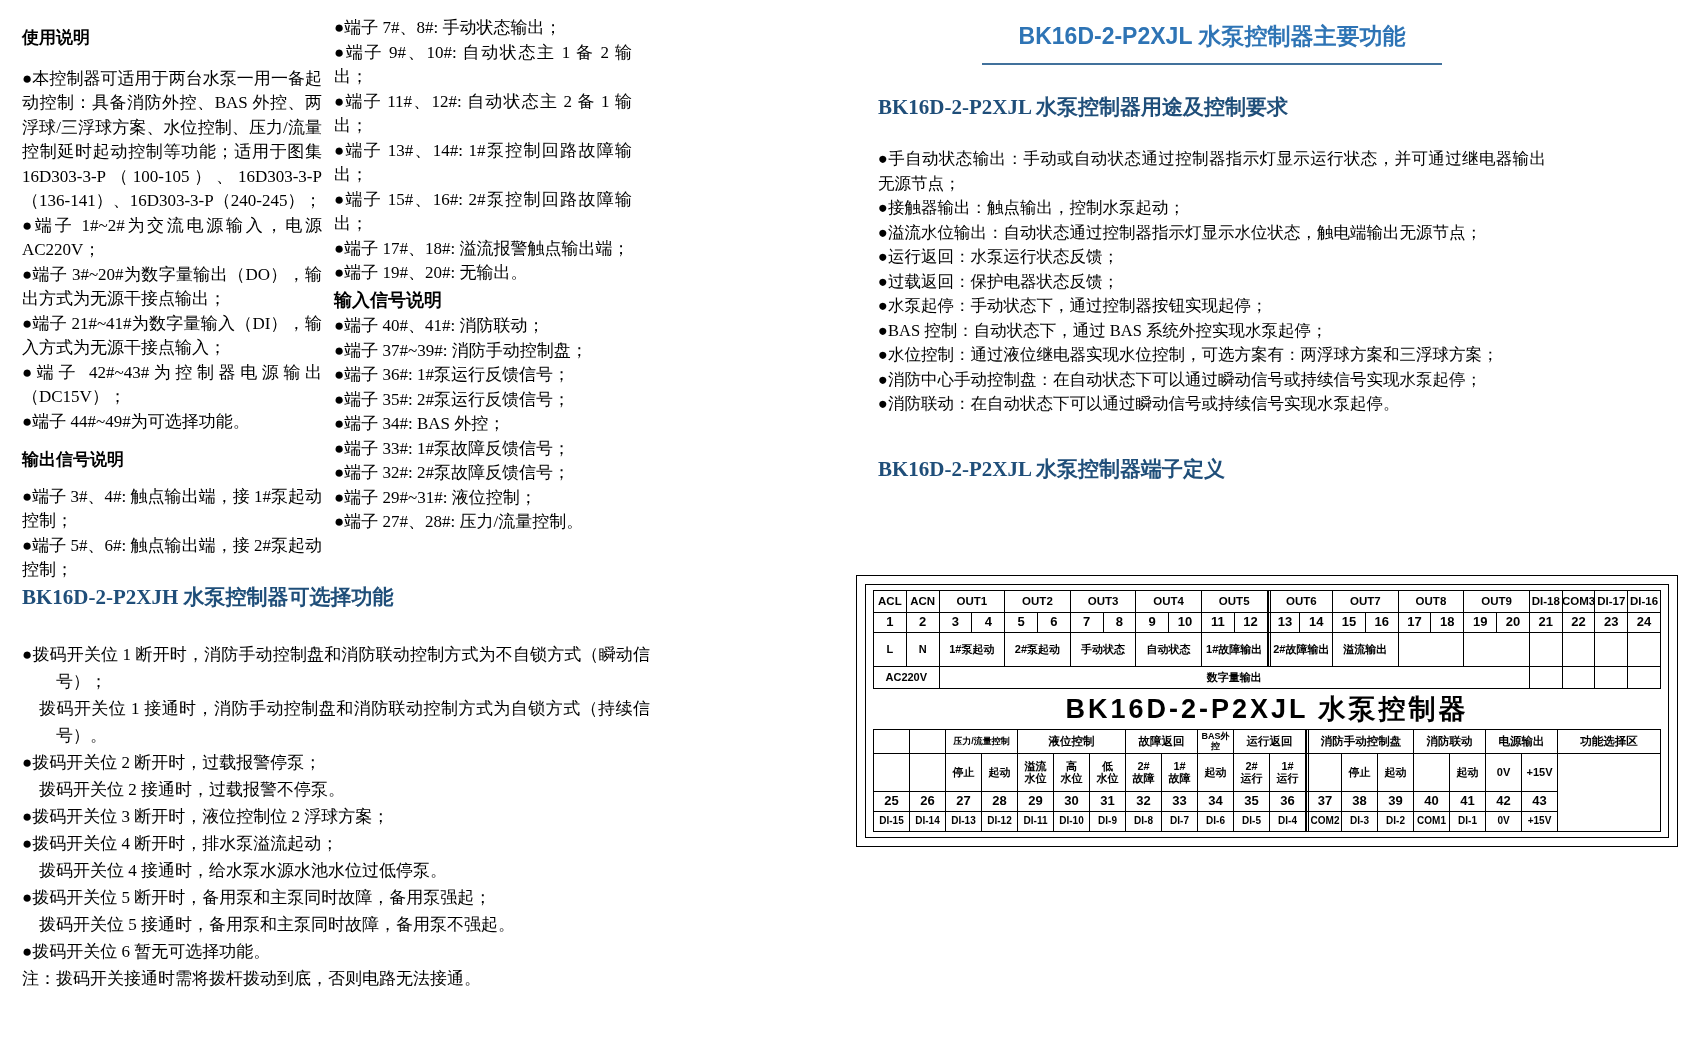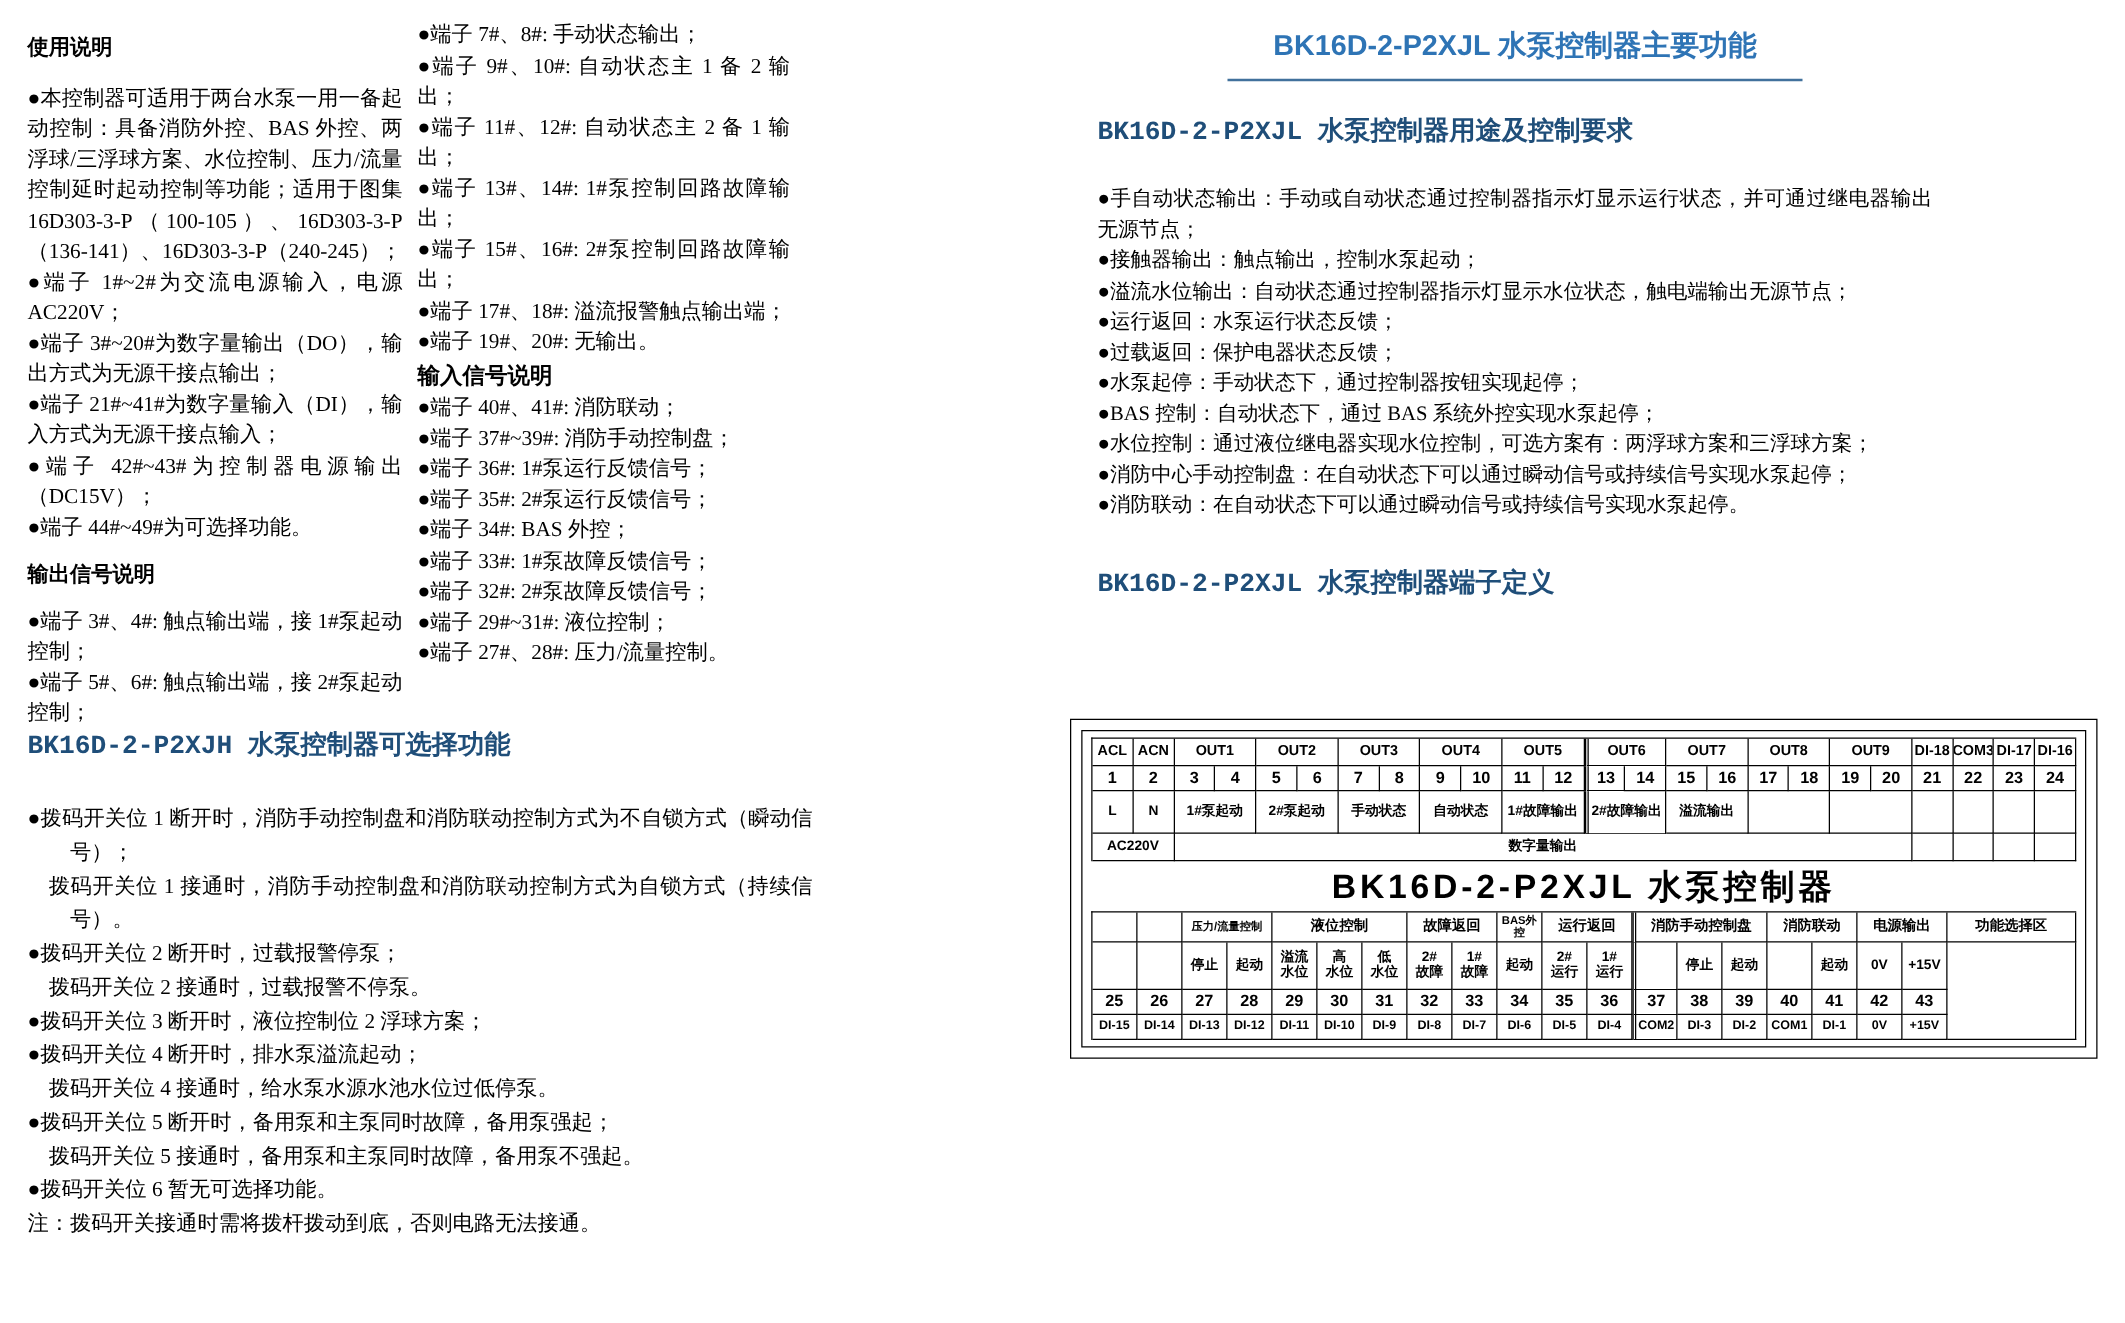--- a/index.html
+++ b/index.html
@@ -9,21 +9,21 @@
   .col{position:absolute;font-size:17px;line-height:24.5px;text-align:justify;}
   .col1{left:22px;top:26px;width:300px;}
   .col2{left:334px;top:16px;width:298px;}
   h2.bighead{font-family:"Liberation Sans","DejaVu Sans",sans-serif;font-size:17px;
              font-weight:700;margin:0 0 16px 0;color:#000;}
   h3.subhead{font-family:"Liberation Sans","DejaVu Sans",sans-serif;font-size:18px;
              font-weight:700;margin:2px 0 2px 0;color:#000;}
   .b{margin:0;}
   
   .optsec{position:absolute;left:22px;top:584px;width:628px;font-size:17px;line-height:27px;text-align:justify;}
-  h2.blue{font-family:Liberation Mono, monospace;font-size:21px;font-weight:700;
+  h2.blue{font-family:Liberation Serif, serif;font-size:21px;font-weight:700;
           color:#1F4E79;margin:0 0 30px 0;}
   .lead{padding-left:34px;text-indent:-34px;}
   .cont{padding-left:34px;text-indent:-17px;}
   .note{margin:0;}
   
   .right{position:absolute;left:878px;top:24px;width:668px;font-size:16.5px;line-height:24.5px;text-align:justify;}
   .main-title{font-family:"Liberation Sans","DejaVu Sans",sans-serif;font-size:23px;font-weight:700;
               color:#2E74B5;text-align:center;margin:0;}
   .title-rule{width:460px;margin:14px auto 0 auto;border-bottom:2px solid #41719C;}
   .right h2.blue{margin:30px 0 28px 0;}

